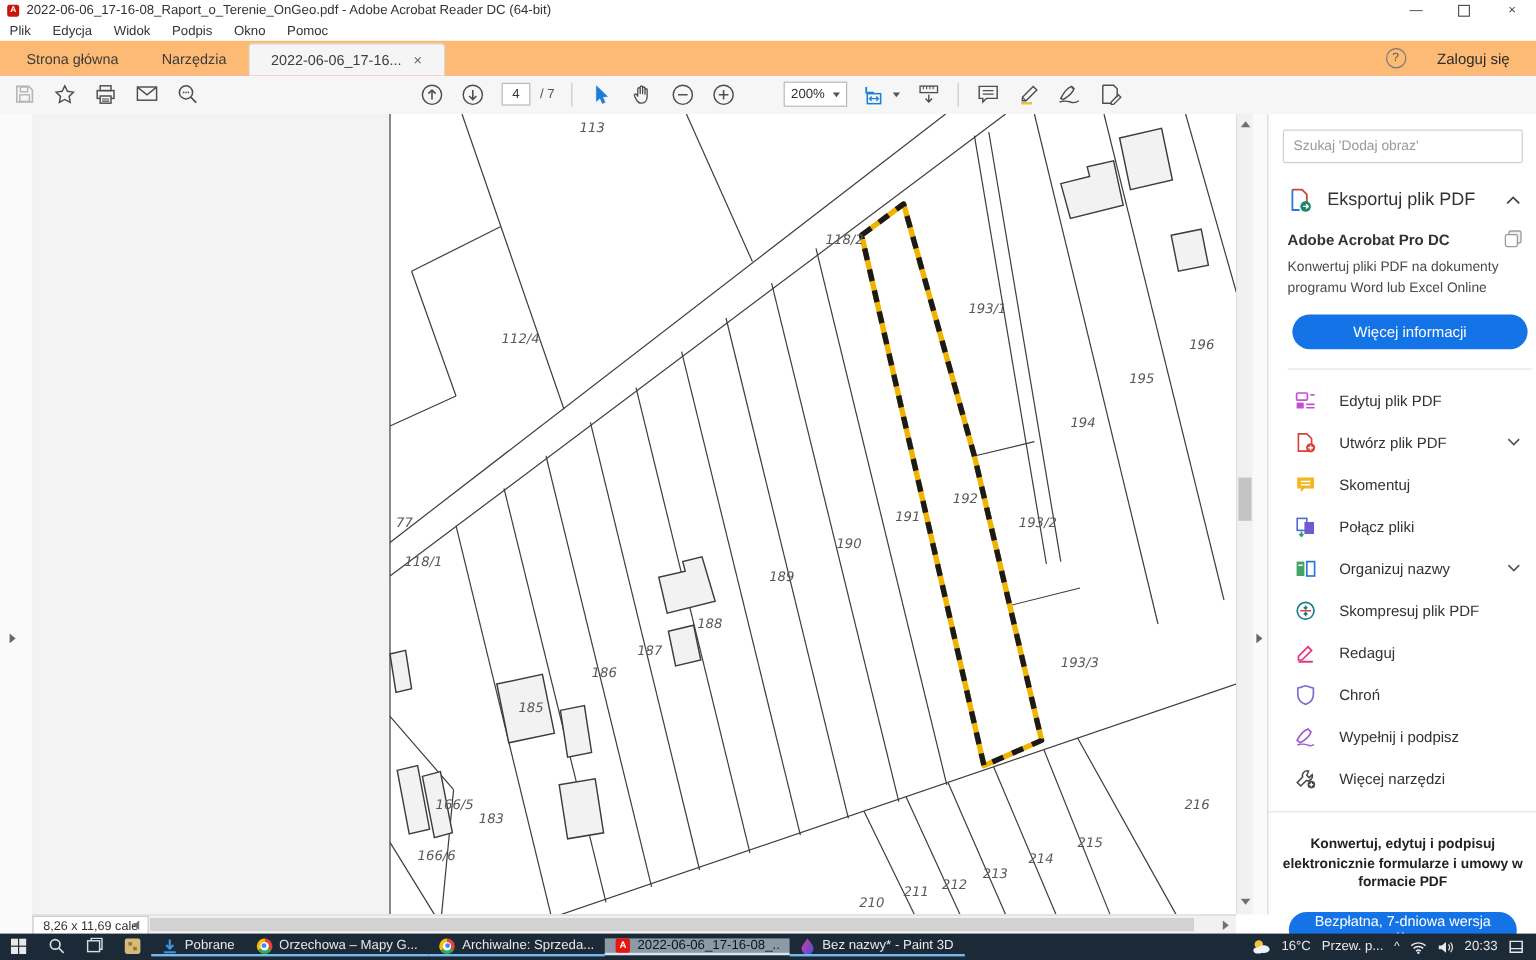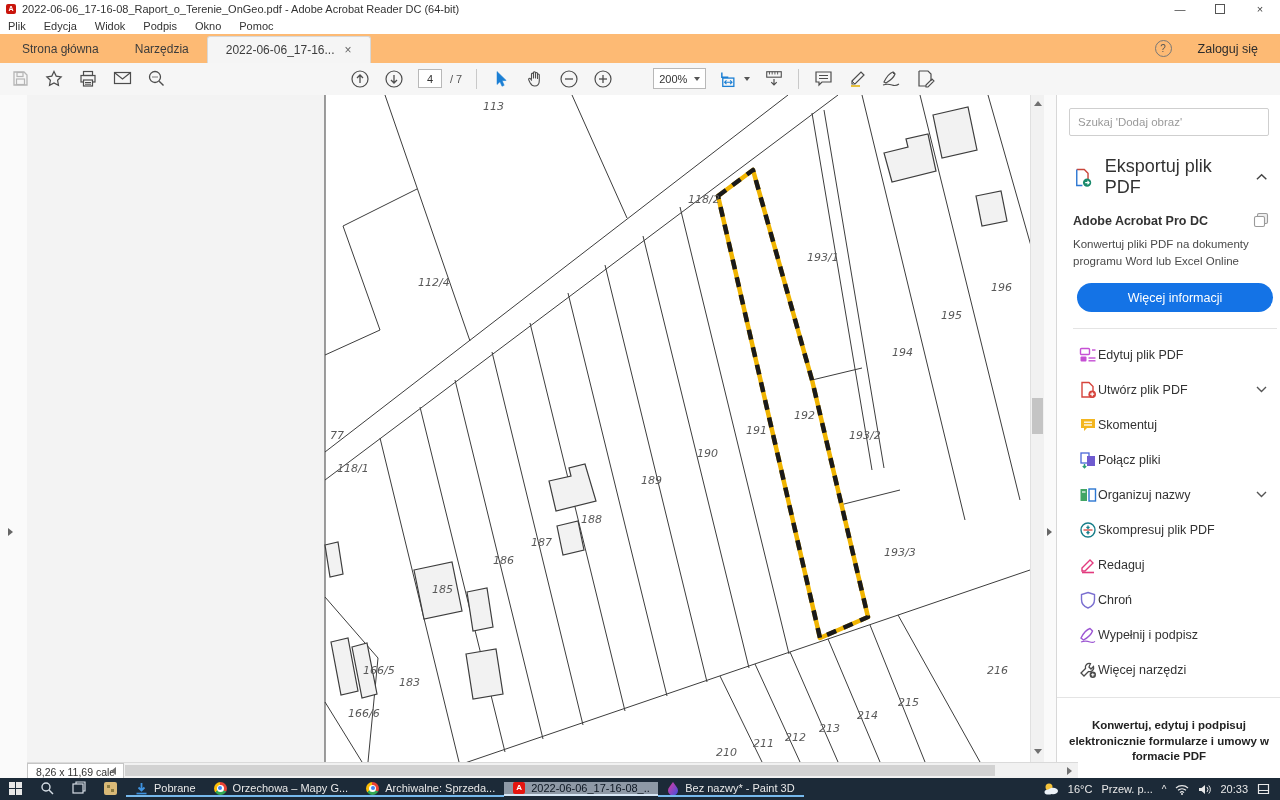--- a/index.html
+++ b/index.html
@@ -54,49 +54,49 @@
       border-left:5px solid #666;}
   .docpane{left:27px;top:95px;width:1003px;height:667px;overflow:hidden;background:#f3f3f3;}
   .vscroll{left:1030px;top:95px;width:14px;height:667px;background:#f1f1f1;border-left:1px solid #e0e0e0;}
   .vthumb{position:absolute;left:1px;top:303px;width:11px;height:36px;background:#c4c4c4;}
   .sarrow{position:absolute;left:3px;width:0;height:0;}
   .sarrow.up{top:6px;border-left:4px solid transparent;border-right:4px solid transparent;border-bottom:5px solid #707070;}
   .sarrow.down{bottom:8px;border-left:4px solid transparent;border-right:4px solid transparent;border-top:5px solid #707070;}
   .rightrail{left:1044px;top:95px;width:12px;height:667px;background:#fafafa;}
 
   
-  .hscroll{left:27px;top:762px;width:1003px;height:16px;background:#f1f1f1;border-top:1px solid #dadada;padding-left:48px;}
+  .hscroll{left:27px;top:762px;width:1003px;height:16px;background:#f1f1f1;border-top:1px solid #dadada;}
   .hthumb{position:absolute;left:98px;top:2px;width:870px;height:11px;background:#d2d2d2;}
   .harrow{position:absolute;top:4px;width:0;height:0;}
   .harrow.left{left:84px;border-top:4px solid transparent;border-bottom:4px solid transparent;border-right:5px solid #707070;}
   .harrow.right{right:6px;border-top:4px solid transparent;border-bottom:4px solid transparent;border-left:5px solid #707070;}
   .sizebox{position:absolute;left:0;top:0;height:15px;background:#fff;border:1px solid #c5c5c5;
       font-size:10.5px;color:#333;display:flex;align-items:center;padding:0 8px;}
   .blcorner{left:0;top:762px;width:27px;height:16px;background:#fafafa;border-right:1px solid #e2e2e2;}
 
   
   .panel{left:1056px;top:95px;width:224px;height:667px;background:#fff;border-left:1px solid #d8d8d8;font-size:12.5px;color:#323232;}
   .searchwrap{margin:13px 12px 10px 12px;height:26px;border:1px solid #cfcfcf;border-radius:2px;
       display:flex;align-items:center;background:#fff;}
   .searchwrap input{border:none;outline:none;width:100%;font-size:11.5px;color:#333;padding:0 8px;
       font-family:"Liberation Sans",sans-serif;background:transparent;}
   .searchwrap input::placeholder{color:#9a9a9a;}
   .exportrow{display:flex;align-items:center;gap:12px;padding:10px 14px 12px 16px;}
-  .exportrow .lbl{font-size:18px;}
+  .exportrow .lbl{font-size:15px;}
   .chev{margin-left:auto;}
   .promoblock{padding:4px 4px 0 16px;position:relative;}
   .promoblock .ptitle{font-weight:bold;font-size:12.5px;margin-bottom:8px;}
   .promoblock .pdesc{font-size:11.5px;color:#4a4a4a;line-height:1.45;width:180px;}
   .cloneic{position:absolute;right:12px;top:2px;}
   .bluepill{margin:14px auto 0 auto;width:196px;height:29px;border-radius:15px;background:#1473e6;color:#fff;
       font-size:12.5px;display:flex;align-items:center;justify-content:center;border:none;cursor:pointer;
       font-family:"Liberation Sans",sans-serif;}
   .pdivider{height:1px;background:#e4e4e4;margin:16px 0 6px 0;}
   .toollist{padding-top:2px;}
-  .tool-row{display:flex;align-items:center;gap:1px;height:35px;padding-left:22px;padding-right:14px;cursor:default;}
+  .tool-row{display:flex;align-items:center;gap:19px;height:35px;padding-left:22px;padding-right:14px;cursor:default;}
   .tool-row .tlabel{font-size:12.5px;}
   .panel-footer{text-align:center;padding:14px 10px 0 10px;}
   .panel-footer .ftext{font-size:11.5px;font-weight:bold;line-height:1.35;color:#222;}
   .trialpill{margin:16px auto 0 auto;width:190px;height:30px;border-radius:15px;background:#1473e6;color:#fff;
       font-size:12px;display:flex;align-items:center;justify-content:center;border:none;cursor:pointer;
       font-family:"Liberation Sans",sans-serif;}
 
   
   .taskbar{left:0;top:778px;width:1280px;height:22px;background:#1c2a38;display:flex;align-items:center;color:#e8e8e8;}
   .tbarbtn{display:flex;align-items:center;gap:6px;padding:0 9px;font-size:11px;border-bottom:2px solid transparent;}

